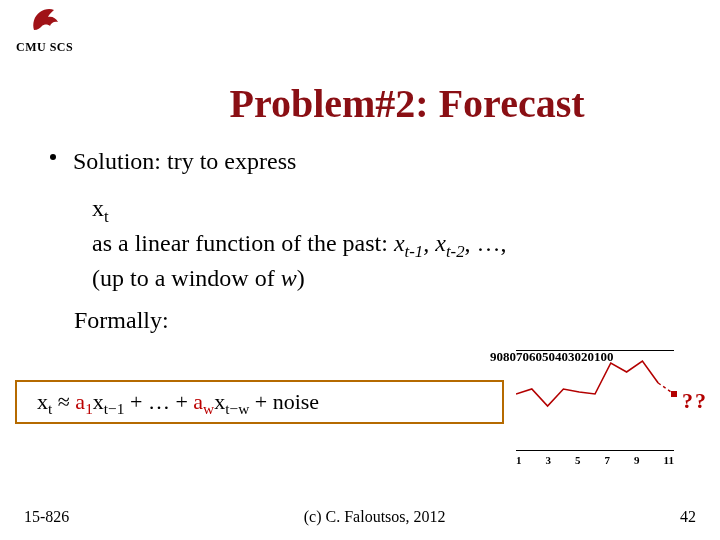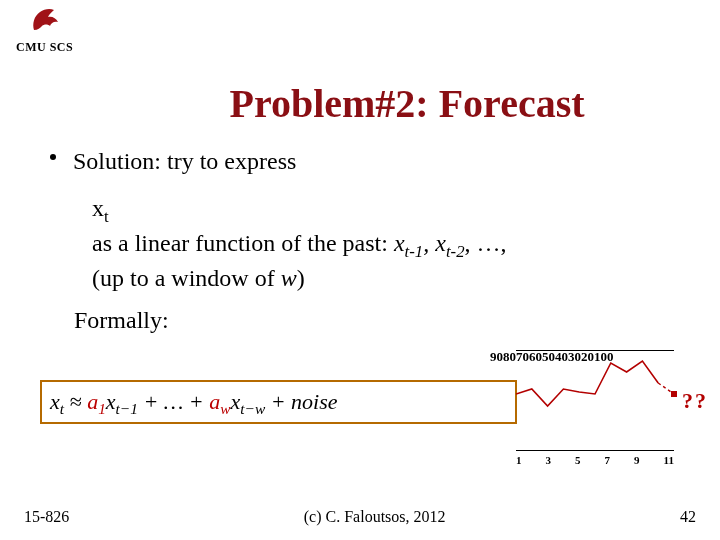--- a/index.html
+++ b/index.html
@@ -33,23 +33,23 @@
   }
   .bullet-row{display:flex;align-items:flex-start;gap:17px;margin-bottom:16px}
   .bullet-dot{margin-top:9px;width:6px;height:6px;border-radius:50%;background:#000;flex:0 0 auto}
   .sub{margin-left:42px;font-size:24px;line-height:1.3}
   .formally{margin-top:10px;margin-left:24px;font-size:24px}
   .sub-sub{font-family:inherit}
   .formula-box{
     position:absolute;top:380px;left:15px;
     width:465px;height:40px;
     border:2px solid #b56a00;background:#fff;
-    font-family:"Times New Roman",serif;font-style:italic;
-    font-size:22px;line-height:40px;padding-left:8px;
-    white-space:nowrap;overflow:hidden;margin-left:25px;
+    font-family:"Times New Roman",serif;
+    font-size:22px;line-height:40px;padding-left:20px;
+    white-space:nowrap;overflow:hidden;
   }
   .chart{
     position:absolute;top:350px;left:490px;width:220px;height:130px;
   }
   .yticks{
     position:absolute;left:0;top:0;width:24px;height:100px;
     font-size:13px;font-weight:700;line-height:1;text-align:right;
     display:flex;flex-direction:row;justify-content:space-between;
   }
   .axis-line{position:absolute;background:#000}

